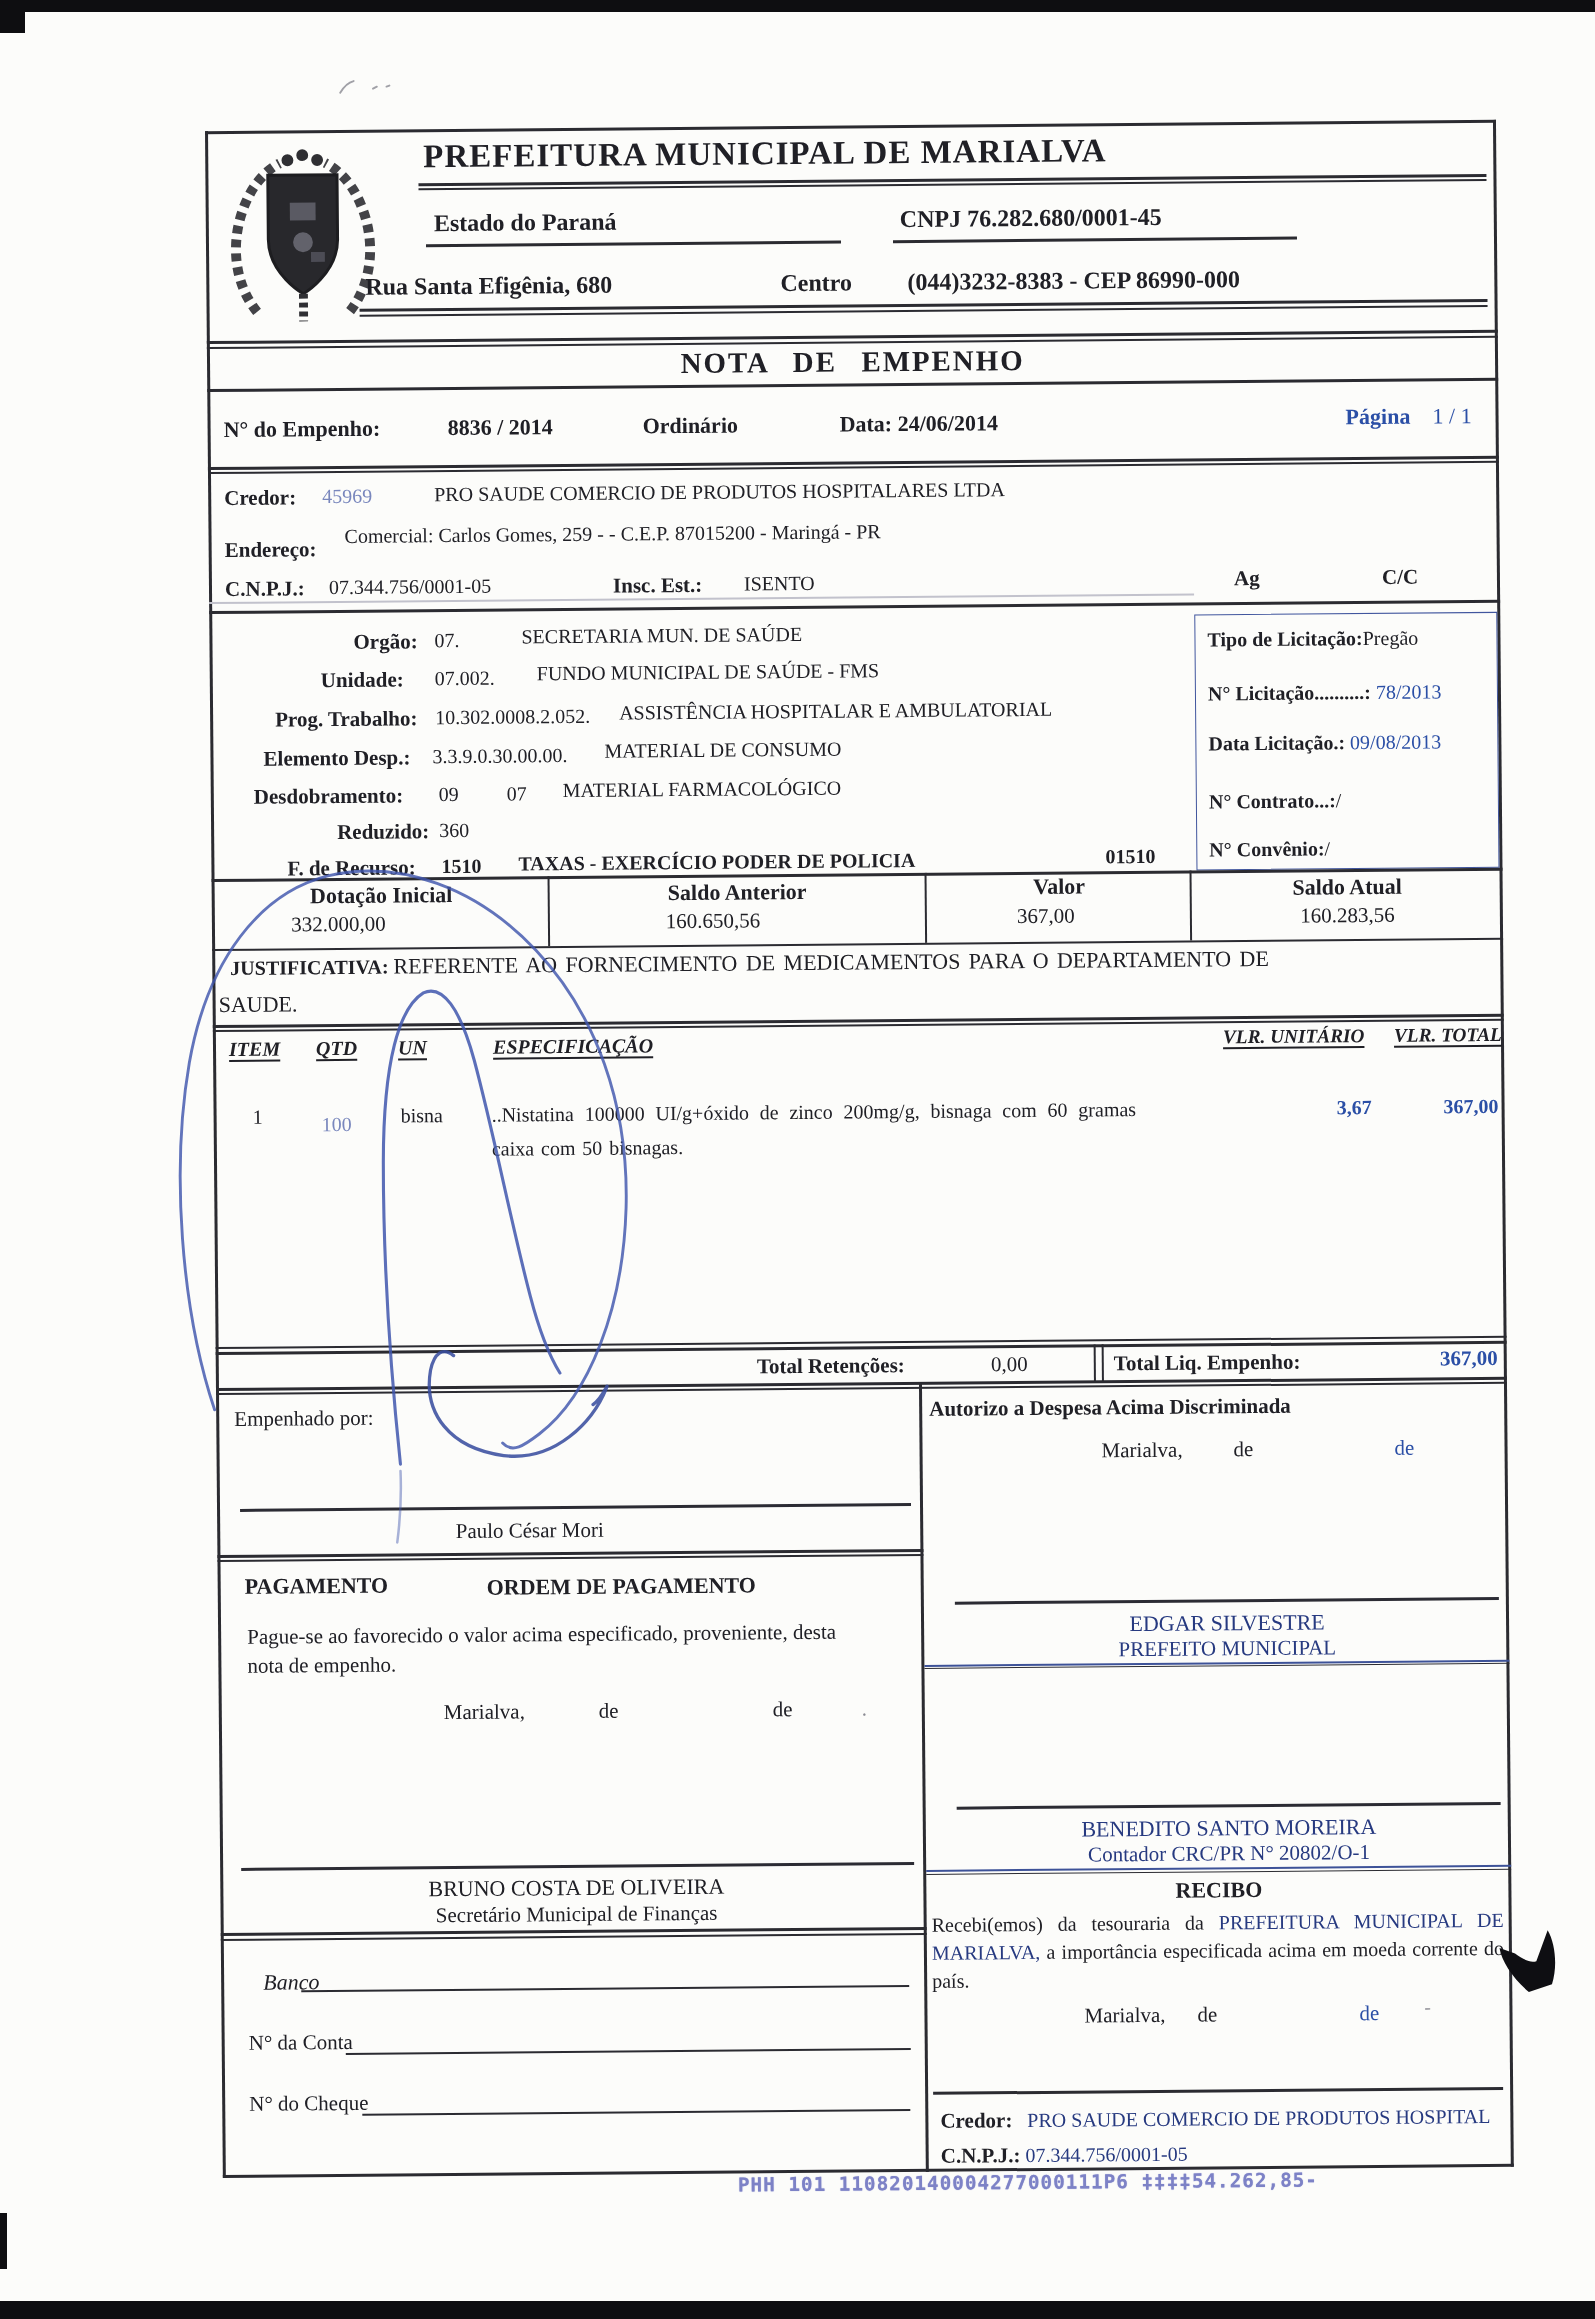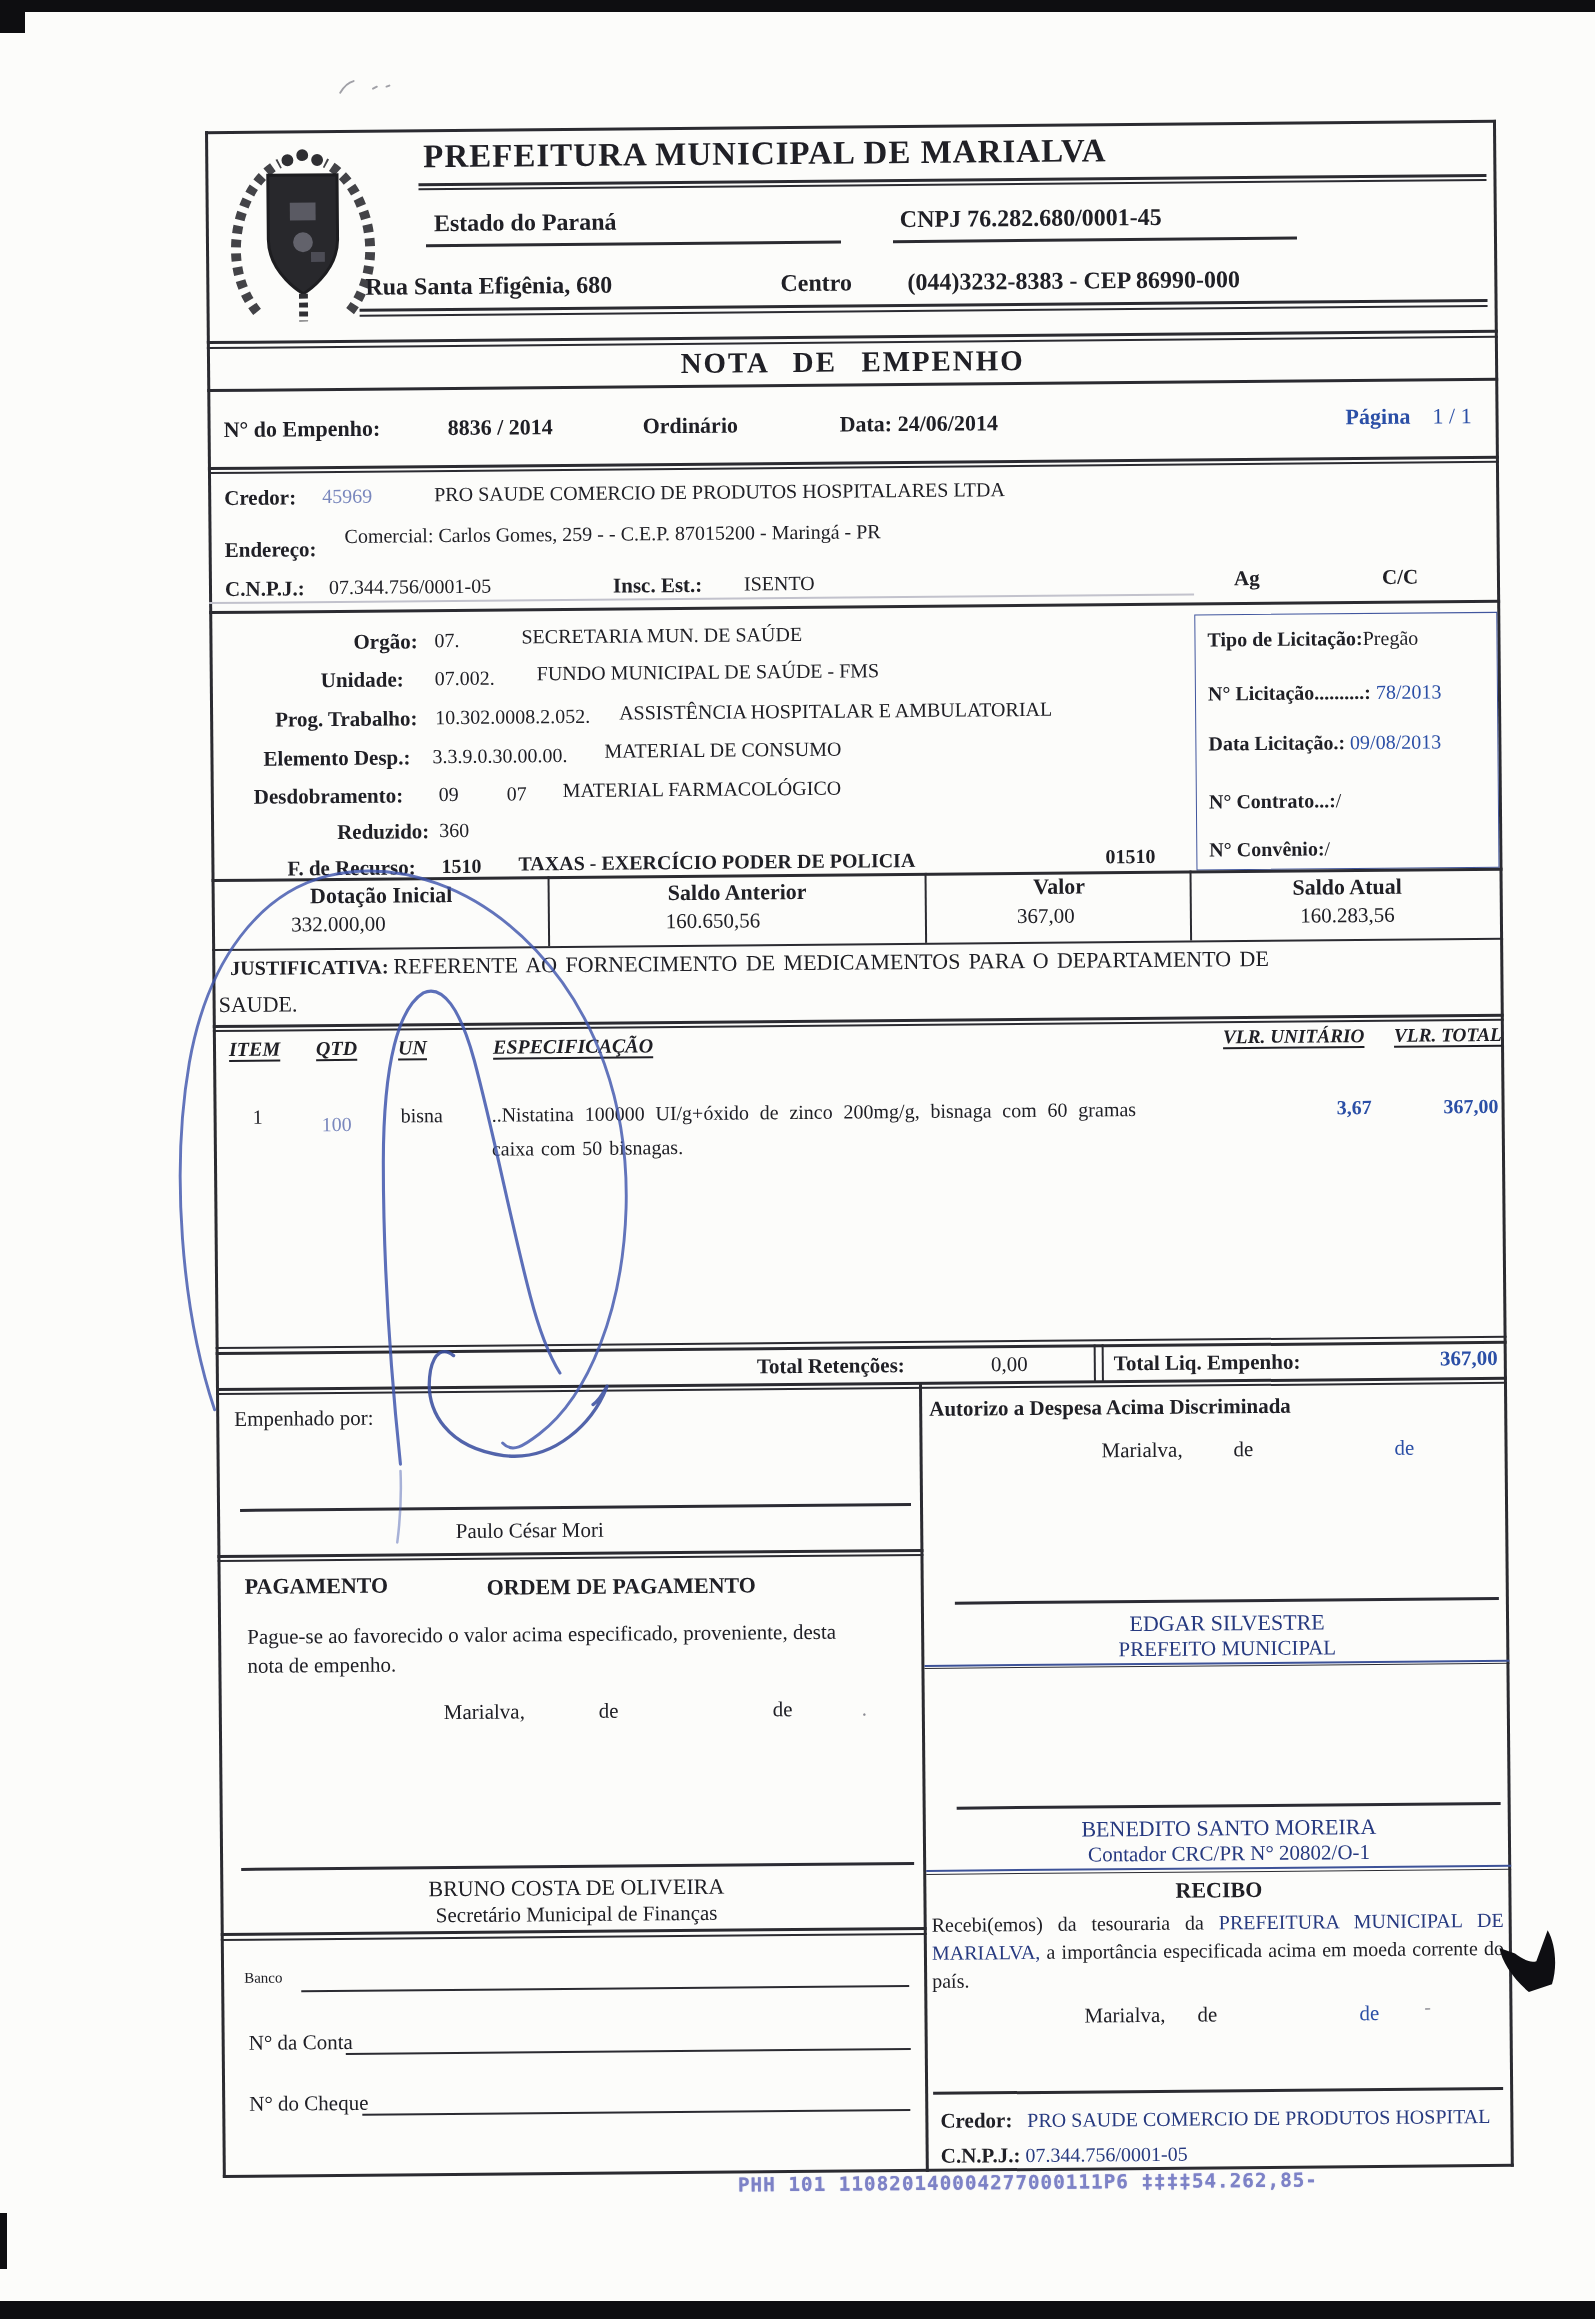--- a/index.html
+++ b/index.html
@@ -218,21 +218,21 @@
     <div class="t" style="left:594px;top:1697px;font-size:21px;">de</div>
     <div class="t" style="left:768px;top:1697px;font-size:21px;">de</div>
     <div class="t gray" style="left:857px;top:1697px;font-size:21px;">.</div>
 
     <div class="sigline" style="left:235px;top:1863px;width:673px;"></div>
     <div class="t center" style="left:237px;top:1873px;width:666px;font-size:22px;">BRUNO COSTA DE OLIVEIRA</div>
     <div class="t center" style="left:237px;top:1900px;width:666px;font-size:21px;">Secretário Municipal de Finanças</div>
     <div class="hl" style="left:214px;top:1928px;width:706px;height:2.9px;"></div>
     <div class="hl" style="left:214px;top:1934px;width:706px;height:1.9px;"></div>
 
-    <div class="t" style="left:237px;top:1965px;font-size:15px;">Banco</div>
+    <div class="t" style="left:256px;top:1965px;font-size:22px;font-style:italic;">Banco</div>
     <div class="hl" style="left:294px;top:1986px;width:608px;height:1.9px;"></div>
     <div class="t" style="left:241px;top:2026px;font-size:21px;">N° da Conta</div>
     <div class="hl" style="left:338px;top:2049px;width:565px;height:1.9px;"></div>
     <div class="t" style="left:241px;top:2087px;font-size:21px;">N° do Cheque</div>
     <div class="hl" style="left:354px;top:2110px;width:548px;height:1.9px;"></div>
 
     <div class="t b" style="left:927px;top:1398px;font-size:21px;">Autorizo a Despesa Acima Discriminada</div>
     <div class="t" style="left:1099px;top:1441px;font-size:21px;">Marialva,</div>
     <div class="t" style="left:1231px;top:1441px;font-size:21px;">de</div>
     <div class="t blue" style="left:1392px;top:1441px;font-size:21px;">de</div>

